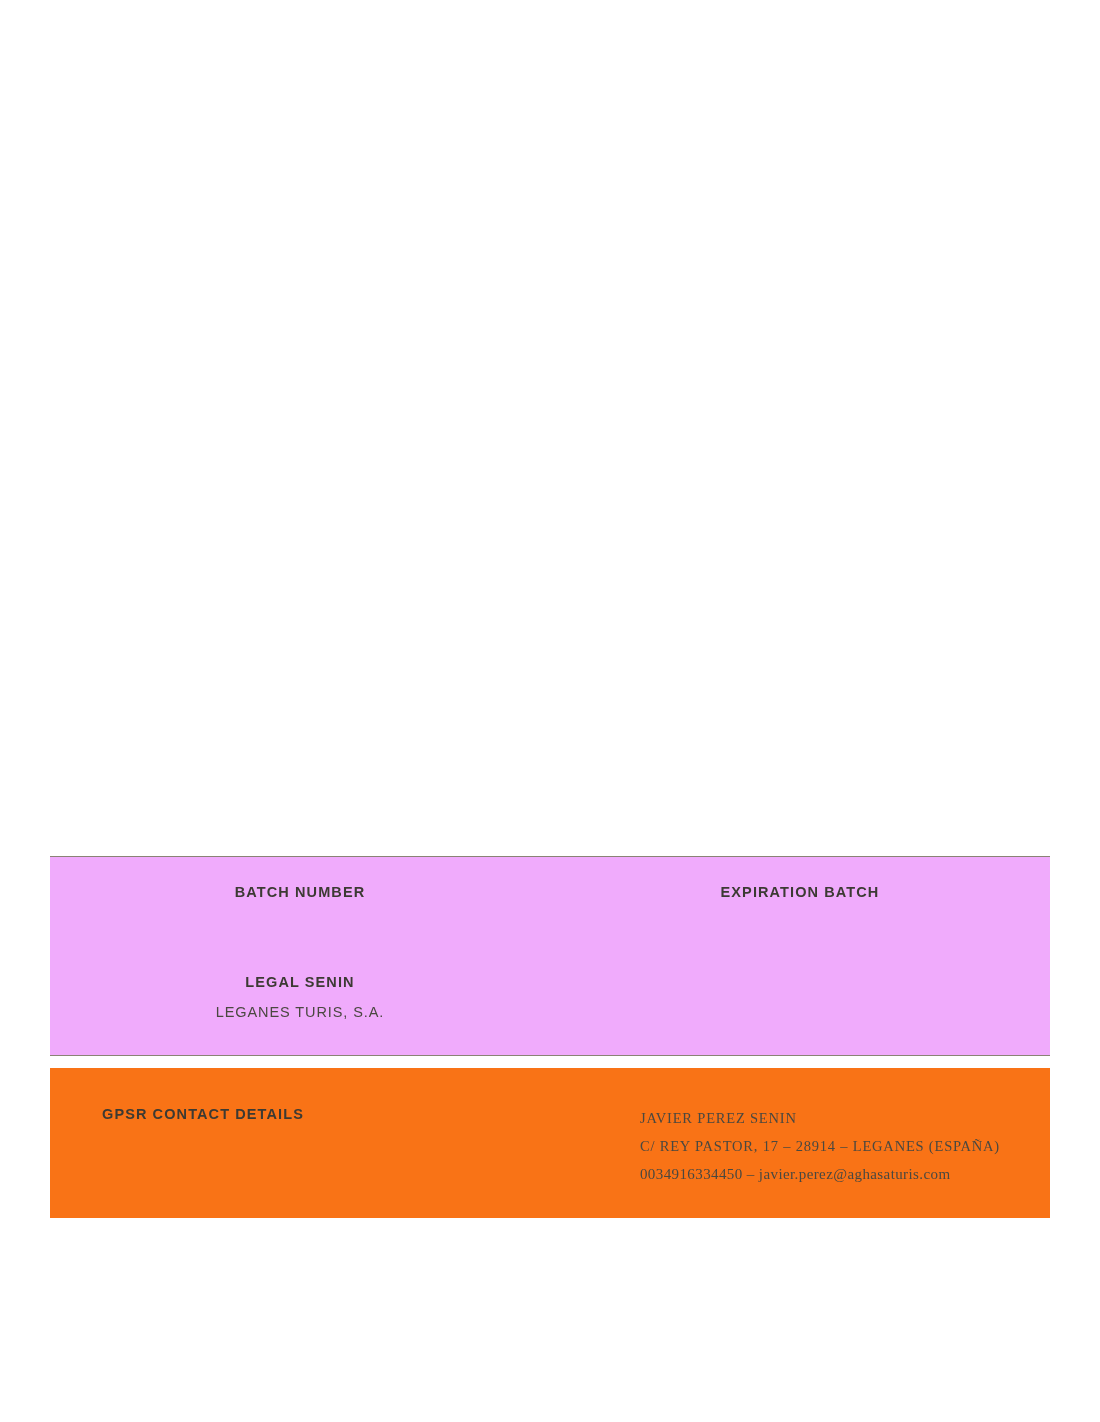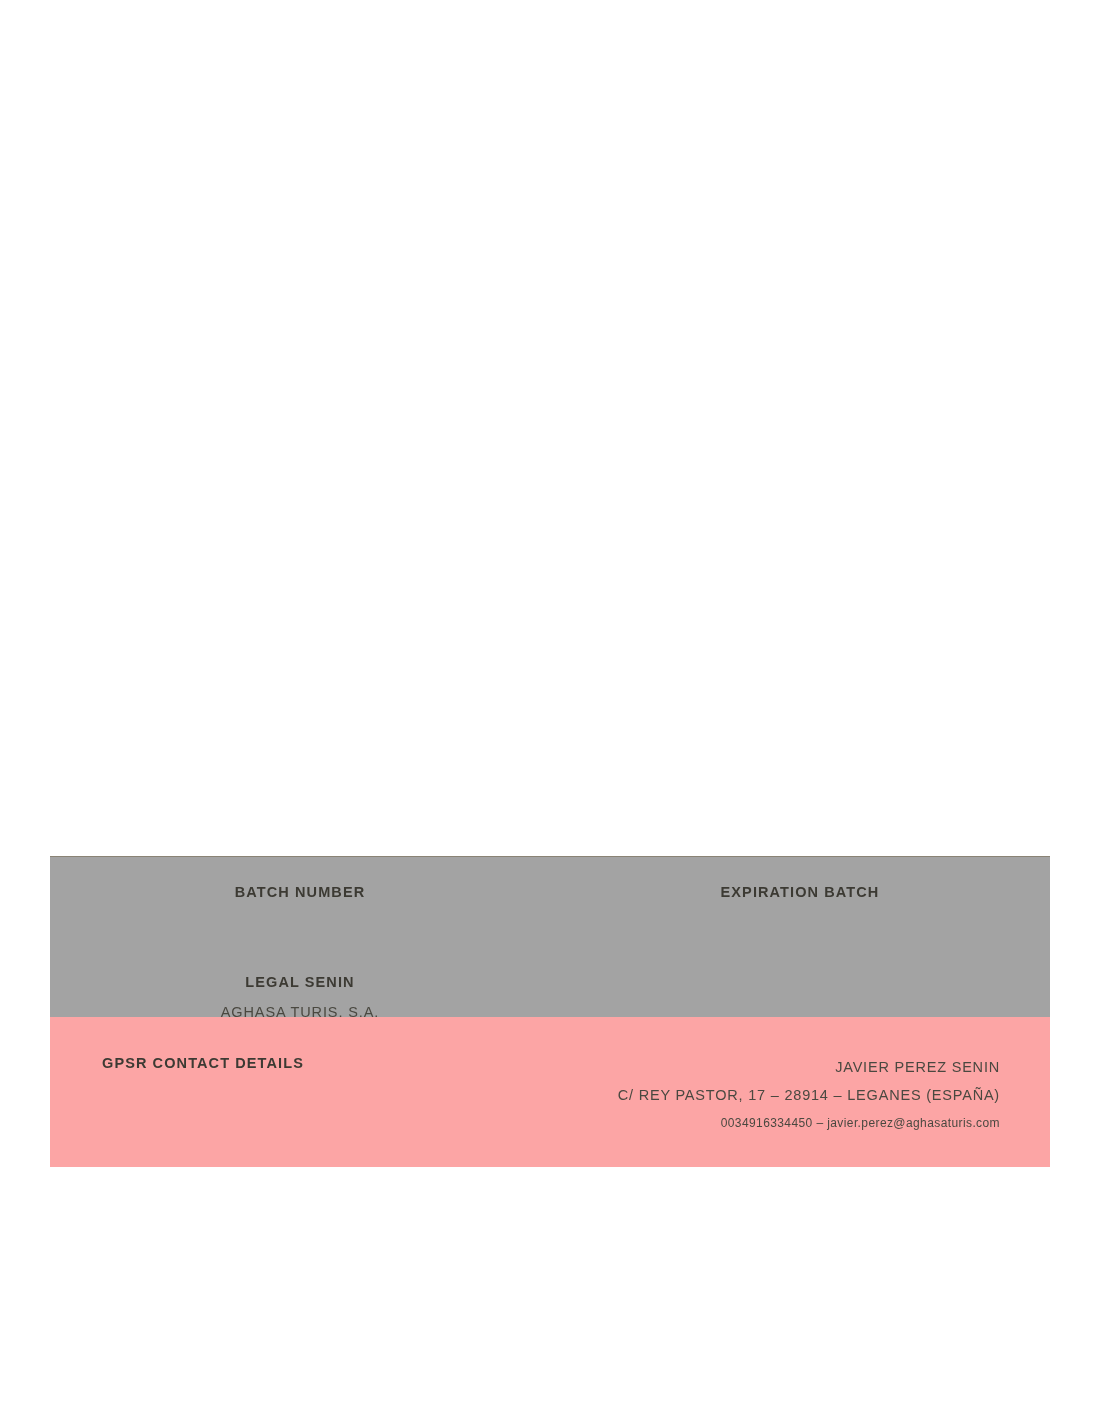--- a/index.html
+++ b/index.html
@@ -33,21 +33,21 @@
     height: 856px;
   }
 
   
   .info-block {
     position: absolute;
     left: 50px;
     top: 856px;
     width: 1000px;
     height: 200px;
-    background: #a3a3a3;
+    background: #f0abfc;
     border-top: 1.5px solid #8a8375;
     border-bottom: 1.5px solid #8a8375;
     box-sizing: border-box;
   }
 
   .info-row {
     position: absolute;
     left: 0;
     width: 100%;
     display: flex;
@@ -76,53 +76,53 @@
     color: #4a4840;
     line-height: 1.35;
     margin-top: 10px;
     min-height: 18px;
   }
 
   
   .gpsr-block {
     position: absolute;
     left: 50px;
-    top: 1017px;
+    top: 1068px;
     width: 1000px;
     height: 150px;
-    background: #fca5a5;
+    background: #f97316;
     box-sizing: border-box;
   }
 
   .gpsr-title {
     position: absolute;
     left: 52px;
     top: 38px;
     font-size: 14.5px;
     font-weight: bold;
     letter-spacing: 1.1px;
     color: #3c3a33;
   }
 
   .gpsr-contact {
     position: absolute;
     right: 50px;
     top: 36px;
-    text-align: right;
+    font-family: Liberation Serif, serif;
   }
 
   .gpsr-line {
     font-size: 14.5px;
     letter-spacing: 0.8px;
     color: #4a4840;
     line-height: 28px;
     white-space: nowrap;
   }
   .gpsr-line.email {
-    font-size: 12px;
+    font-size: 15px;
     letter-spacing: 0.4px;
   }
 </style>
 </head>
 <body>
 
 <div class="page">
 
   <div class="blank-area"></div>
 
@@ -135,21 +135,21 @@
       </div>
       <div class="info-cell">
         <div class="field-label">EXPIRATION BATCH</div>
         <div class="field-value"></div>
       </div>
     </div>
 
     <div class="info-row row-2">
       <div class="info-cell">
         <div class="field-label">LEGAL SENIN</div>
-        <div class="field-value">AGHASA TURIS, S.A.</div>
+        <div class="field-value">LEGANES TURIS, S.A.</div>
       </div>
     </div>
 
   </div>
 
   <div class="gpsr-block">
     <div class="gpsr-title">GPSR CONTACT DETAILS</div>
     <div class="gpsr-contact">
       <div class="gpsr-line">JAVIER PEREZ SENIN</div>
       <div class="gpsr-line">C/ REY PASTOR, 17 – 28914 – LEGANES (ESPAÑA)</div>

